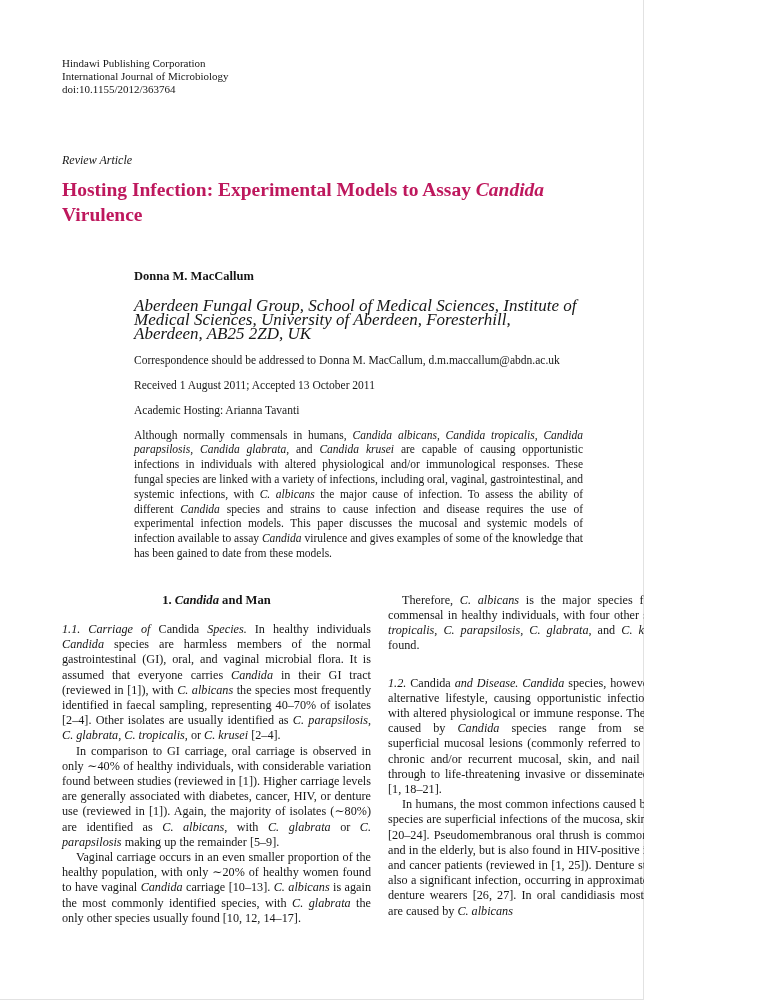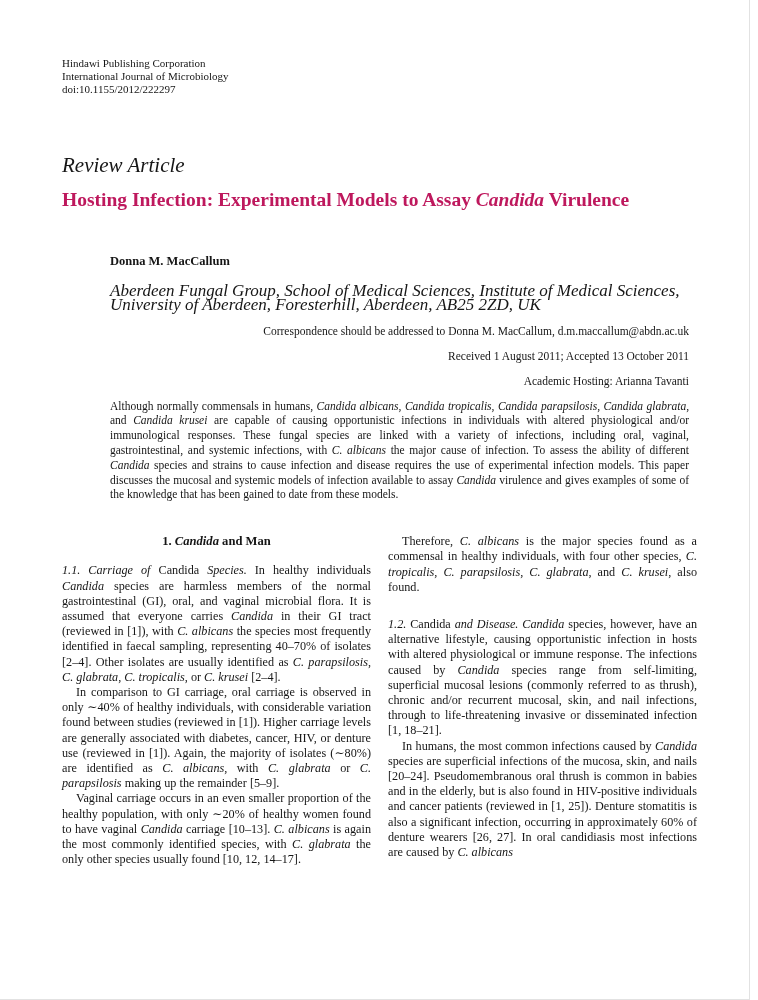--- a/index.html
+++ b/index.html
@@ -2,64 +2,63 @@
 <html><head>
 <meta charset="utf-8">
 <style>
   html, body {
     margin: 0;
     padding: 0;
     background: #ffffff;
   }
   .page {
     position: relative;
-    width: 750px;
+    width: 644px;
     height: 1000px;
     box-sizing: border-box;
     background: #ffffff;
     box-shadow: inset -1px -1px 0 #e2e2e2;
     padding: 57px 61px 0 62px;
     font-family: "Liberation Serif", "DejaVu Serif", serif;
     color: #161616;
     overflow: hidden;
   }
   .header {
     font-size: 11px;
     line-height: 13.2px;
   }
   .article-type {
     margin-top: 56px;
-    font-size: 21px;
+    font-size: 12px;
     font-style: italic;
   }
   .title {
     margin: 9px 0 0 0;
     font-size: 19.5px;
     line-height: 25px;
     font-weight: bold;
     color: #be185d;
   }
   .front {
-    margin-left: 48px;
+    margin-left: 72px;
   }
   .author {
     margin-top: 42px;
     font-size: 12.5px;
     font-weight: bold;
   }
   .affiliation {
     margin-top: 15px;
     font-size: 17px;
     line-height: 14px;
     font-style: italic;
   }
   .meta {
     margin-top: 13px;
     font-size: 11.5px;
-    text-align: right;
   }
   .copyright {
     margin: 13px 0 0 0;
     font-size: 11.5px;
     line-height: 14.4px;
     text-align: justify;
   }
   .abstract {
     margin: 12px 0 0 0;
     font-size: 11.5px;
@@ -95,21 +94,21 @@
   }
 </style>
 </head>
 <body>
 
 <div class="page">
 
   <div class="header">
     <div>Hindawi Publishing Corporation</div>
     <div>International Journal of Microbiology</div>
-    <div>doi:10.1155/2012/222297</div>
+    <div>doi:10.1155/2012/363764</div>
   </div>
 
   <div class="article-type">Review Article</div>
 
   <h1 class="title"><span>Hosting Infection: Experimental Models to Assay </span><span style="font-style: italic;">Candida</span><span> Virulence</span></h1>
 
   <div class="front">
     <div class="author">Donna M. MacCallum</div>
     <div class="affiliation">Aberdeen Fungal Group, School of Medical Sciences, Institute of Medical Sciences, University of Aberdeen, Foresterhill, Aberdeen, AB25 2ZD, UK</div>
     <div class="meta"><span>Correspondence should be addressed to Donna M. MacCallum, </span><span>d.m.maccallum@abdn.ac.uk</span></div>

